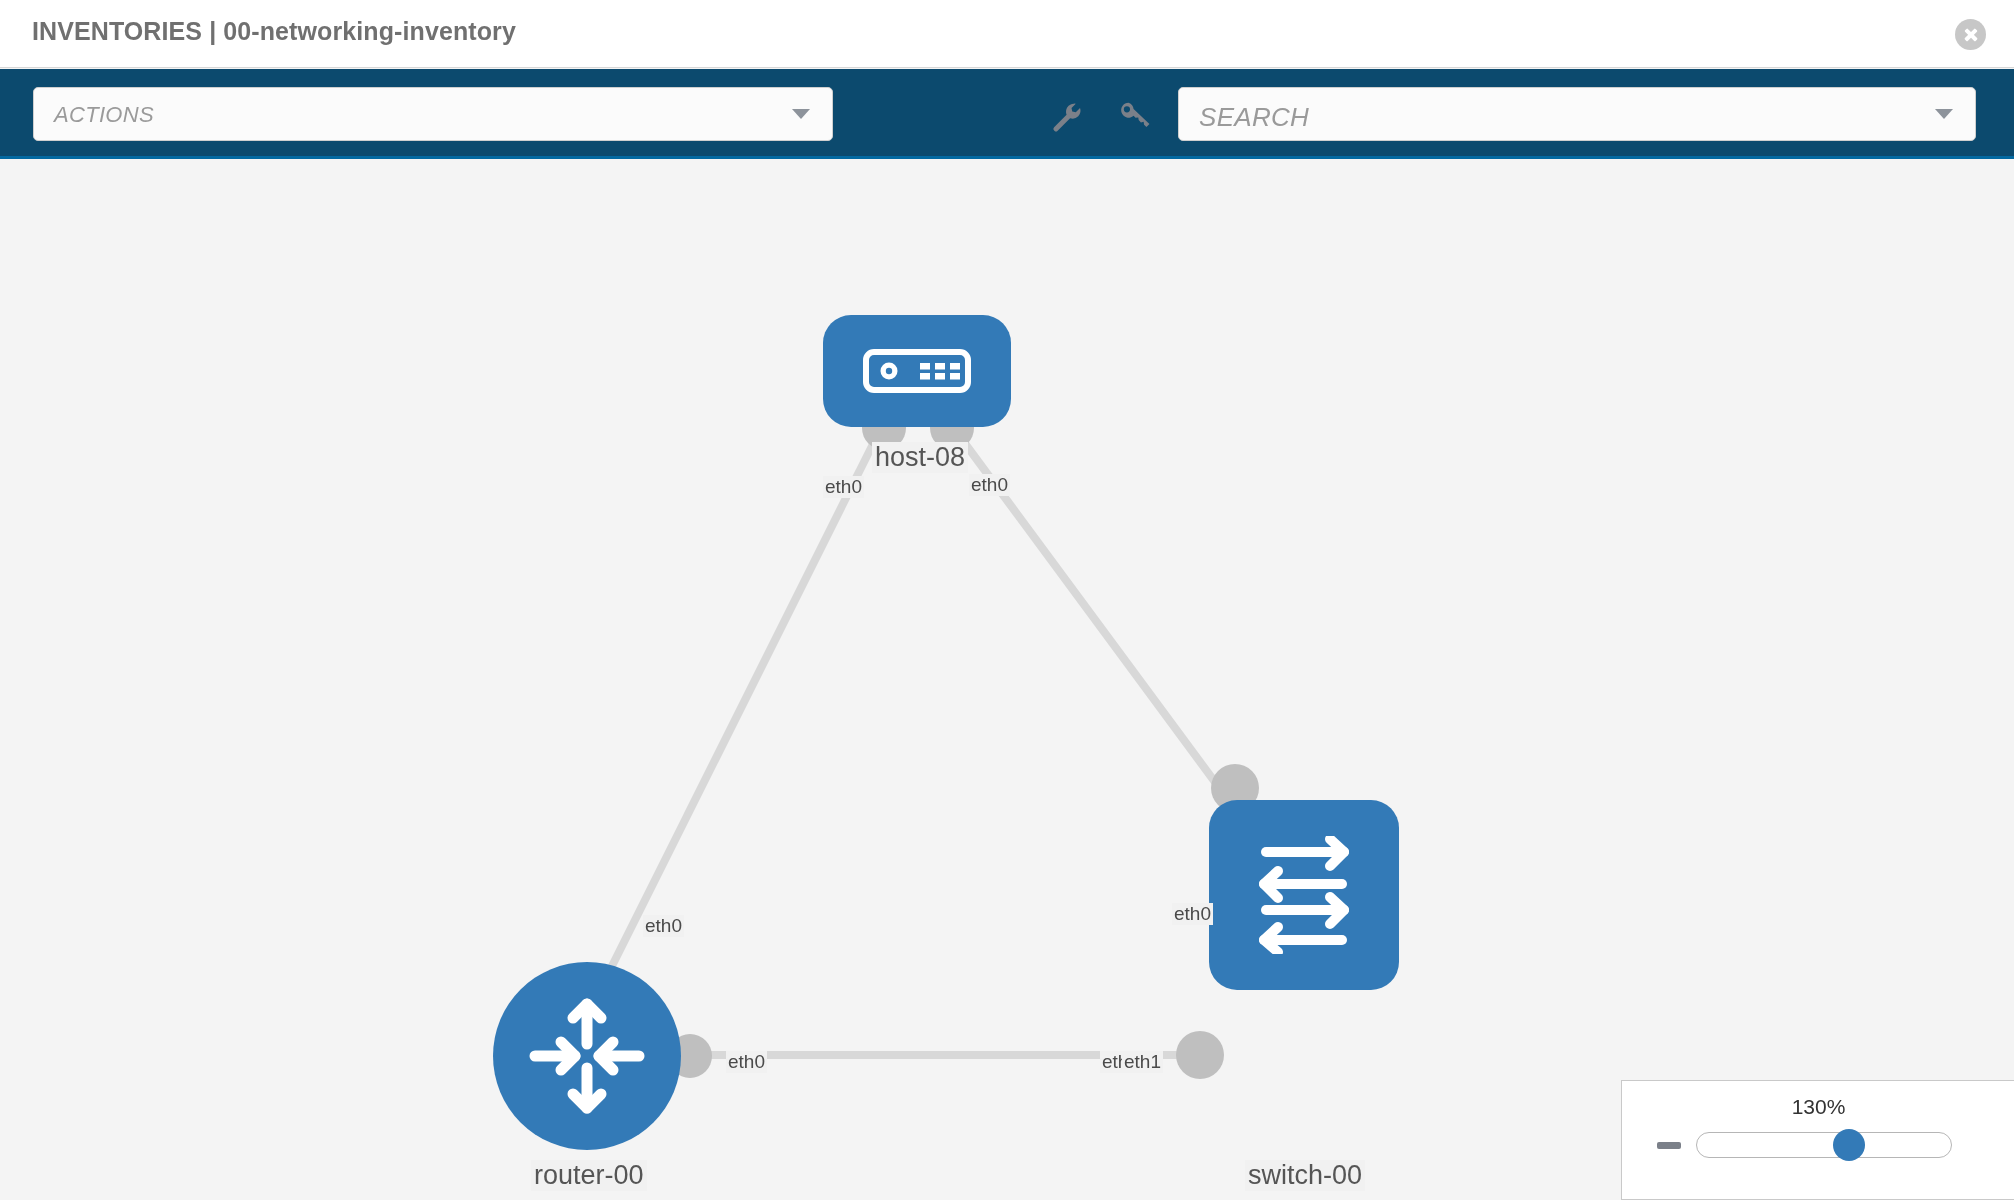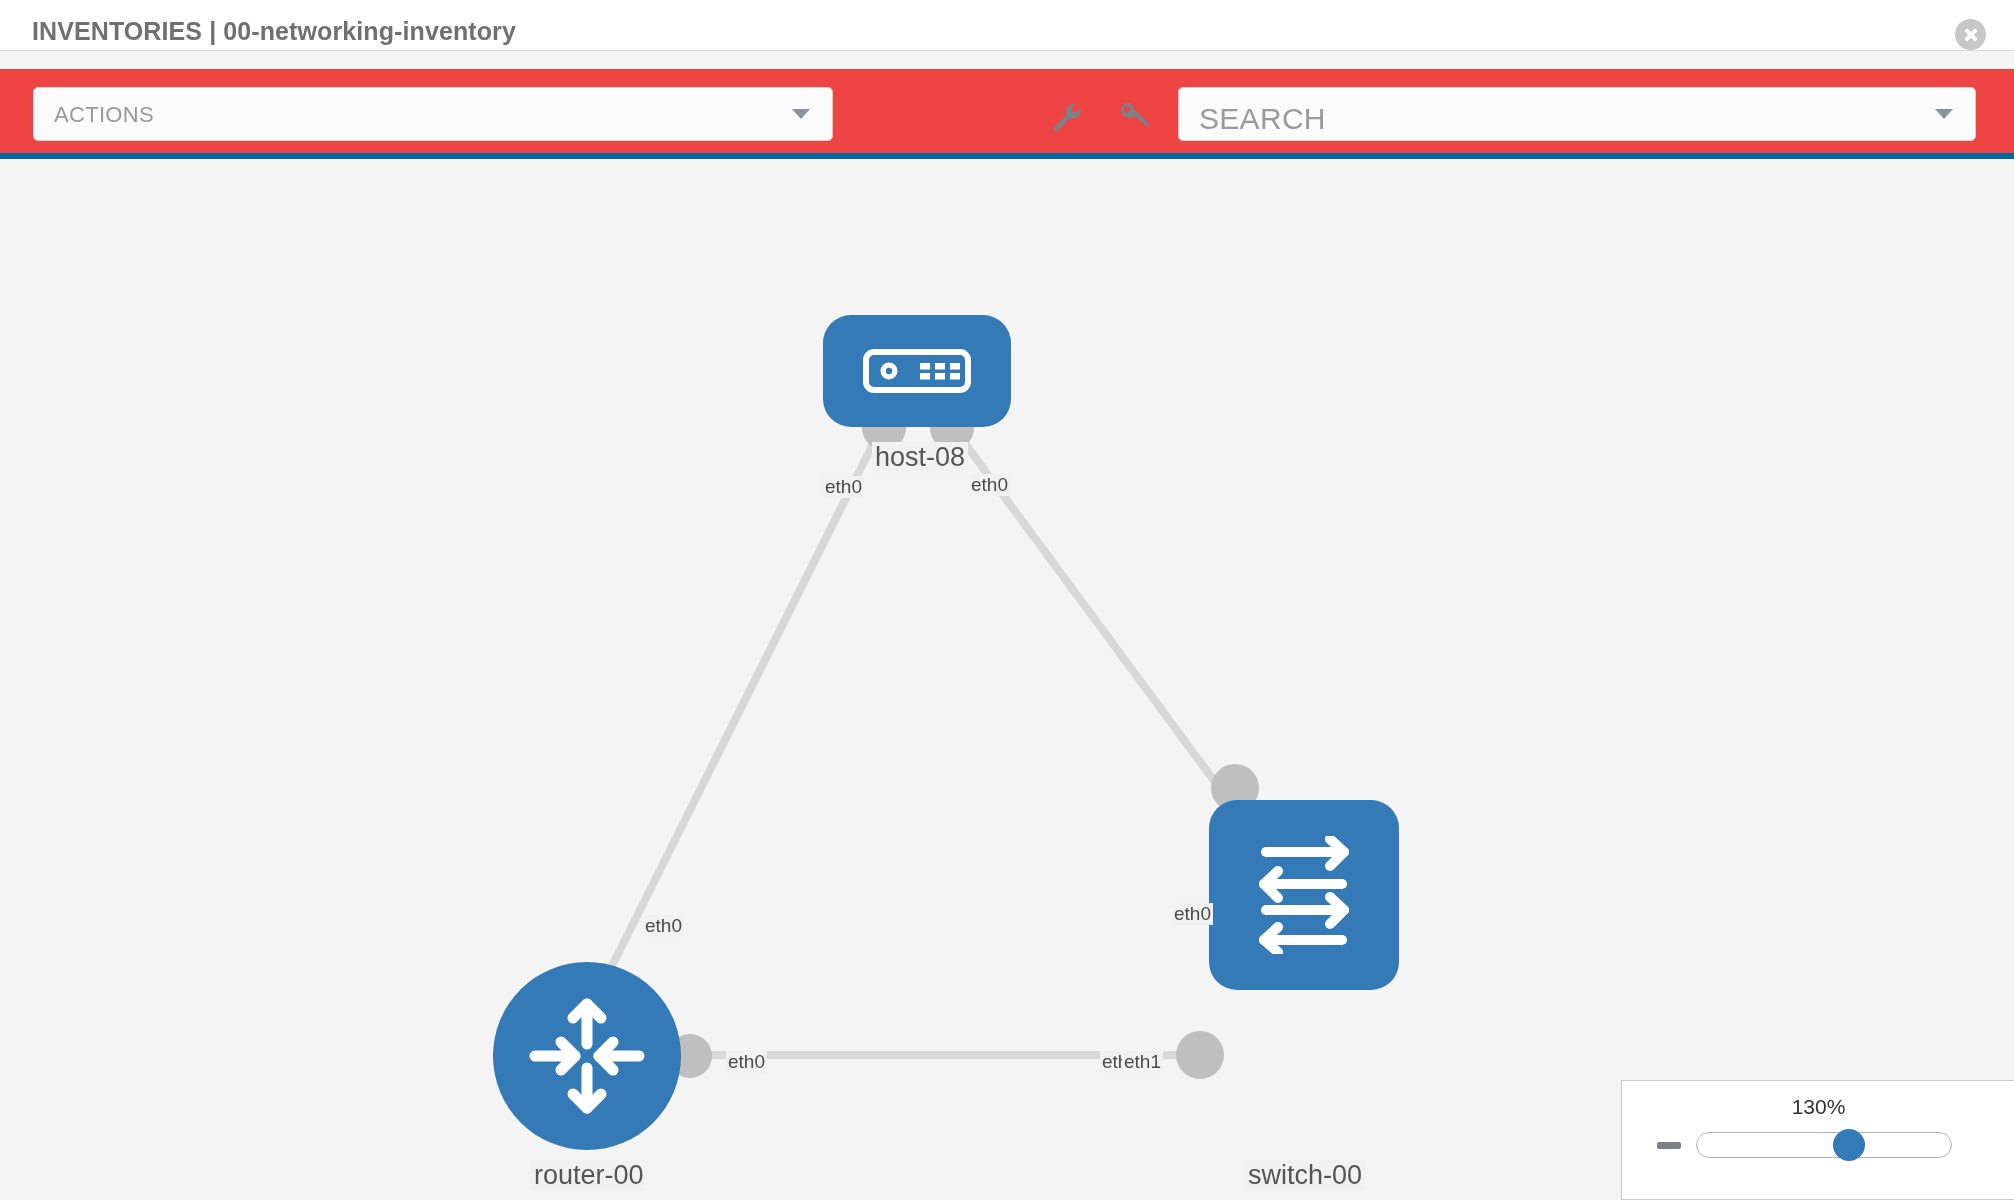--- a/index.html
+++ b/index.html
@@ -9,21 +9,21 @@
     overflow: hidden;
     background: #ffffff;
     font-family: "Liberation Sans", sans-serif;
   }
 
   #app { position: relative; width: 2014px; height: 1200px; background: #f4f4f4; }
 
   
   .header {
     position: absolute; top: 0; left: 0;
-    width: 2014px; height: 51px;
+    width: 2014px; height: 68px;
     background: #ffffff;
     border-bottom: 1px solid #d7d7d7;
   }
   .header-title {
     position: absolute; left: 32px; top: 17px;
     font-size: 25px; font-weight: bold;
     color: #707070;
     letter-spacing: 0.1px;
     white-space: nowrap;
   }
@@ -39,22 +39,23 @@
     width: 15px; height: 4.2px;
     background: #ffffff; border-radius: 1px;
   }
   .close-btn::before { transform: translate(-50%,-50%) rotate(45deg); }
   .close-btn::after  { transform: translate(-50%,-50%) rotate(-45deg); }
 
   
   .toolbar {
     position: absolute; top: 69px; left: 0;
     width: 2014px; height: 90px;
-    background: #ef4444;
-    border-bottom: 6px solid #0369a1;
+    background: #0c4a6e;
+    border-bottom: 3px solid #0369a1;
+    font-style: italic;
   }
   .actions-select {
     position: absolute; left: 33px; top: 18px;
     width: 800px; height: 54px;
     background: #fbfbfb;
     border: 1px solid #cfcfcf;
     border-radius: 5px;
   }
   .actions-select .label {
     position: absolute; left: 20px; top: 14px;
@@ -81,21 +82,21 @@
 
   .search-box {
     position: absolute; left: 1178px; top: 18px;
     width: 798px; height: 54px;
     background: #fbfbfb;
     border: 1px solid #cfcfcf;
     border-radius: 5px;
   }
   .search-box .placeholder {
     position: absolute; left: 20px; top: 14px;
-    font-size: 30px; color: #9a9a9a;
+    font-size: 26px; color: #9a9a9a;
     letter-spacing: 0.3px;
   }
 
   
   .canvas {
     position: absolute; top: 160px; left: 0;
     width: 2014px; height: 1040px;
     background: #f4f4f4;
     overflow: hidden;
   }

